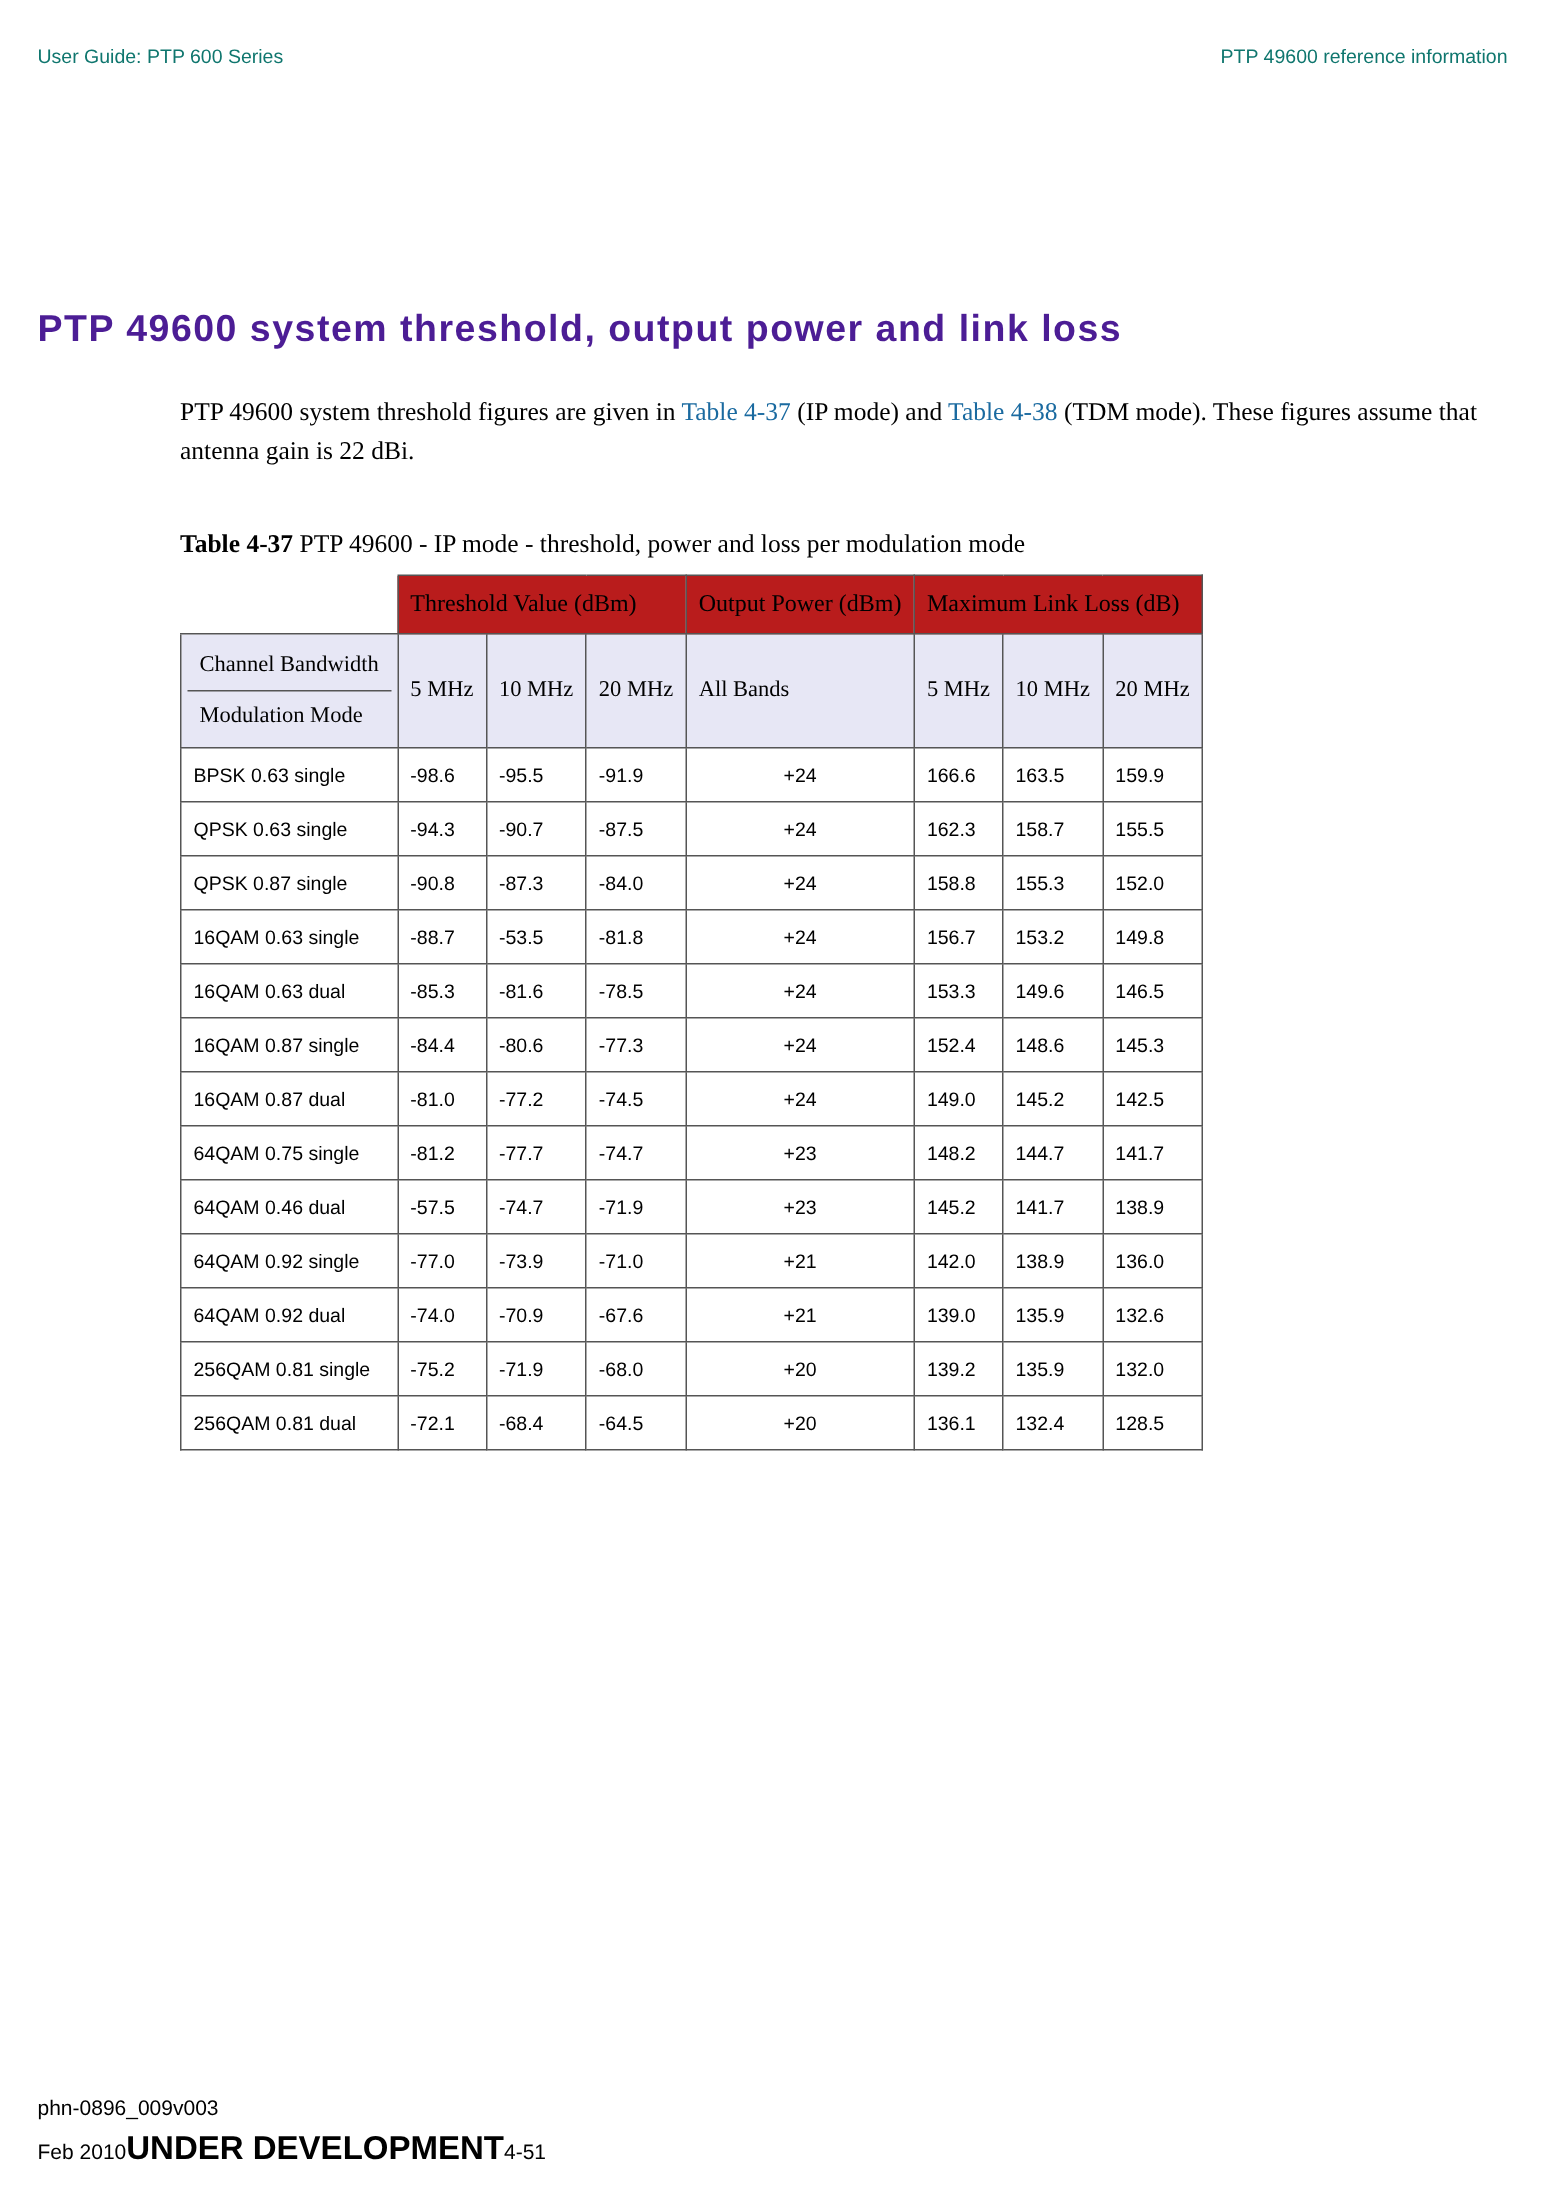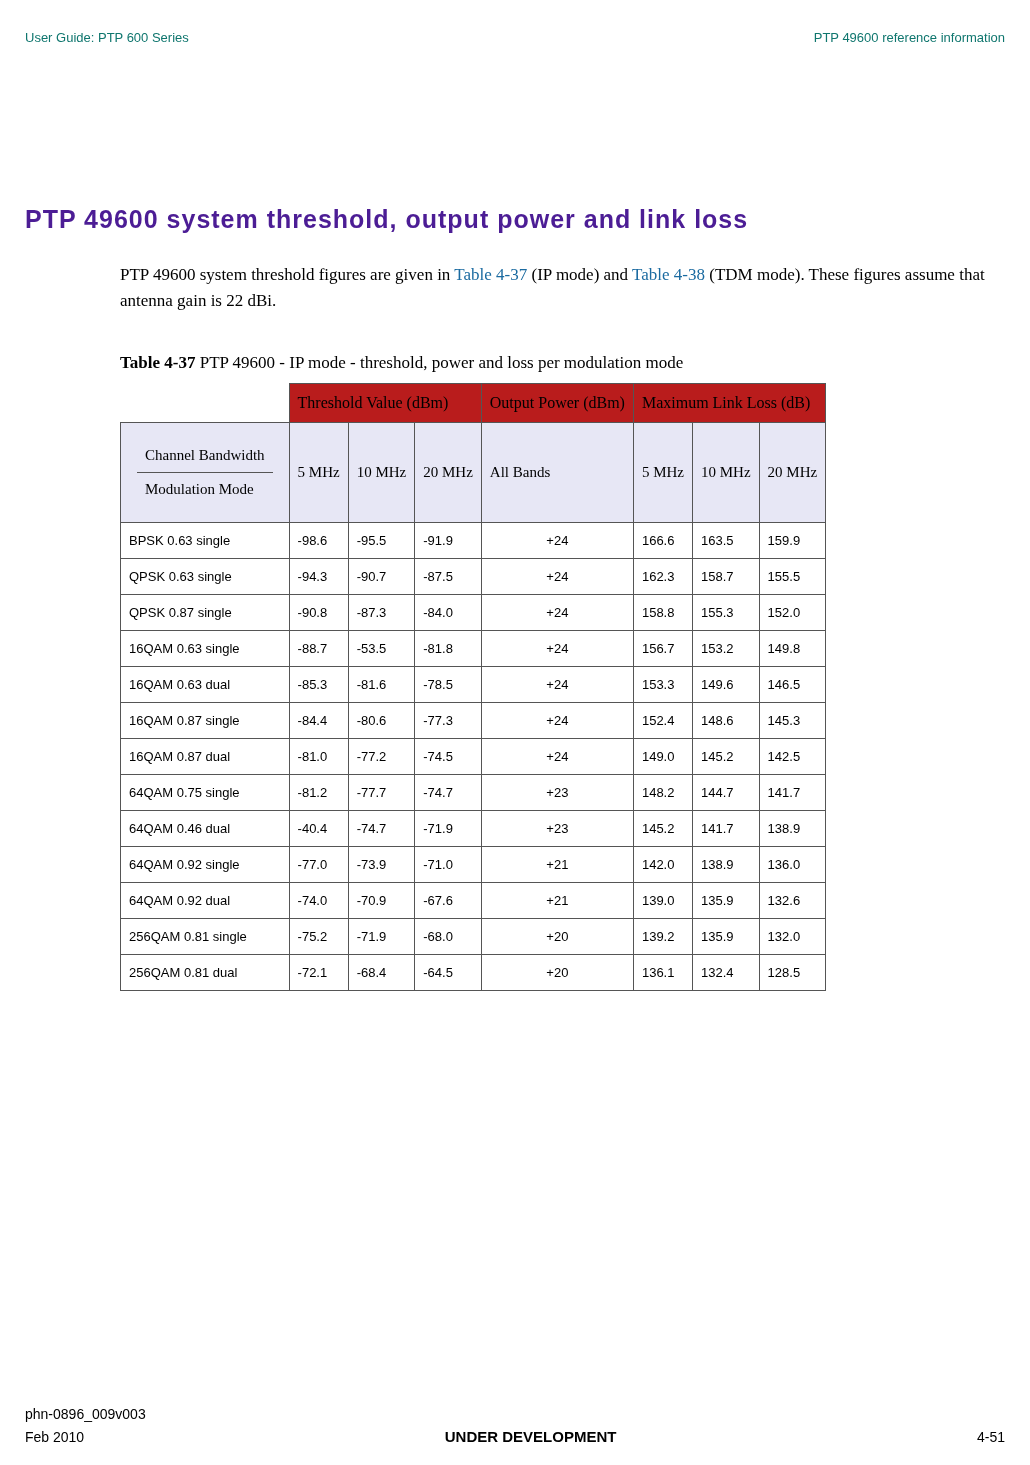--- a/index.html
+++ b/index.html
@@ -76,27 +76,26 @@
   right: 25px;
   font-family: Arial, sans-serif;
 }
 .footer .doc-id {
   font-size: 14px;
   color: #000000;
   margin-bottom: 6px;
 }
 .footer .bottom-row {
   display: flex;
-  justify-content: space-between;
   align-items: baseline;
   font-size: 14px;
 }
 .footer .dev {
   font-weight: bold;
-  font-size: 15px;
+  font-size: 22px;
 }
 </style>
 </head>
 <body>
 
 <div class="header-row">
   <span>User Guide: PTP 600 Series</span>
   <span>PTP 49600 reference information</span>
 </div>
 
@@ -112,21 +111,21 @@
 
 <table>
   <tbody>
       <tr>
     <td class="hdr" style="border-left:none;border-top:none;background:#fff;"></td>
     <td class="hdr" colspan="3">Threshold Value (dBm)</td>
     <td class="hdr">Output Power (dBm)</td>
     <td class="hdr" colspan="3">Maximum Link Loss (dB)</td>
   </tr>
   <tr>
-    <td class="sub" style="padding:16px;">
+    <td class="sub" style="padding:4px;">
       <div style="border-bottom:1px solid #555;padding:8px;">Channel Bandwidth</div>
       <div style="padding:8px;">Modulation Mode</div>
     </td>
     <td class="sub">5 MHz</td>
     <td class="sub">10 MHz</td>
     <td class="sub">20 MHz</td>
     <td class="sub">All Bands</td>
     <td class="sub">5 MHz</td>
     <td class="sub">10 MHz</td>
     <td class="sub">20 MHz</td>
@@ -208,21 +207,21 @@
         <td>-81.2</td>
         <td>-77.7</td>
         <td>-74.7</td>
         <td class="center">+23</td>
         <td>148.2</td>
         <td>144.7</td>
         <td>141.7</td>
       </tr>
       <tr class="data">
         <td>64QAM 0.46 dual</td>
-        <td>-40.4</td>
+        <td>-57.5</td>
         <td>-74.7</td>
         <td>-71.9</td>
         <td class="center">+23</td>
         <td>145.2</td>
         <td>141.7</td>
         <td>138.9</td>
       </tr>
       <tr class="data">
         <td>64QAM 0.92 single</td>
         <td>-77.0</td>

